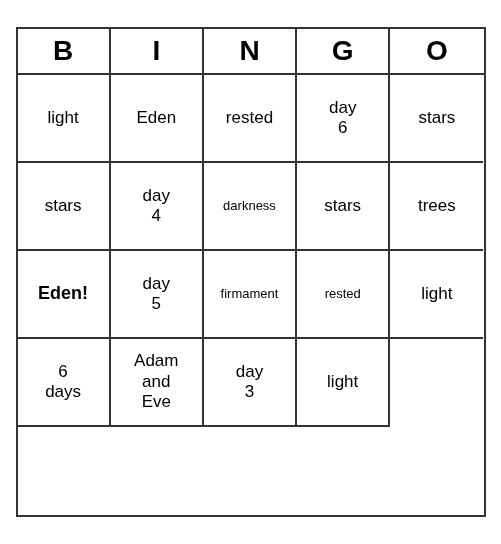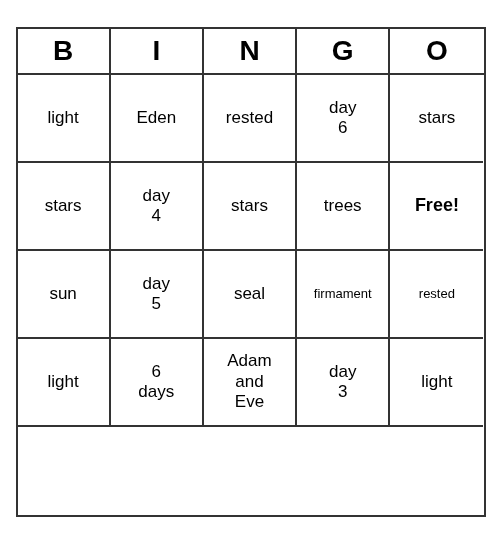--- a/index.html
+++ b/index.html
@@ -73,26 +73,25 @@
       <div class="bingo-header-cell">O</div>
     </div>
   <div class="bingo-grid">
   <div class="bingo-cell">light</div>
       <div class="bingo-cell">Eden</div>
       <div class="bingo-cell">rested</div>
       <div class="bingo-cell">day<br>6</div>
       <div class="bingo-cell">stars</div>
       <div class="bingo-cell">stars</div>
       <div class="bingo-cell">day<br>4</div>
+      <div class="bingo-cell small-text">darkness</div>
       <div class="bingo-cell">stars</div>
       <div class="bingo-cell">trees</div>
-      <div class="bingo-cell free">Free!</div>
-      <div class="bingo-cell">sun</div>
+      <div class="bingo-cell free">Eden!</div>
       <div class="bingo-cell">day<br>5</div>
-      <div class="bingo-cell">seal</div>
       <div class="bingo-cell small-text">firmament</div>
       <div class="bingo-cell small-text">rested</div>
       <div class="bingo-cell">light</div>
       <div class="bingo-cell">6<br>days</div>
       <div class="bingo-cell">Adam<br>and<br>Eve</div>
       <div class="bingo-cell">day<br>3</div>
       <div class="bingo-cell">light</div>
     </div>
 </div>
 

